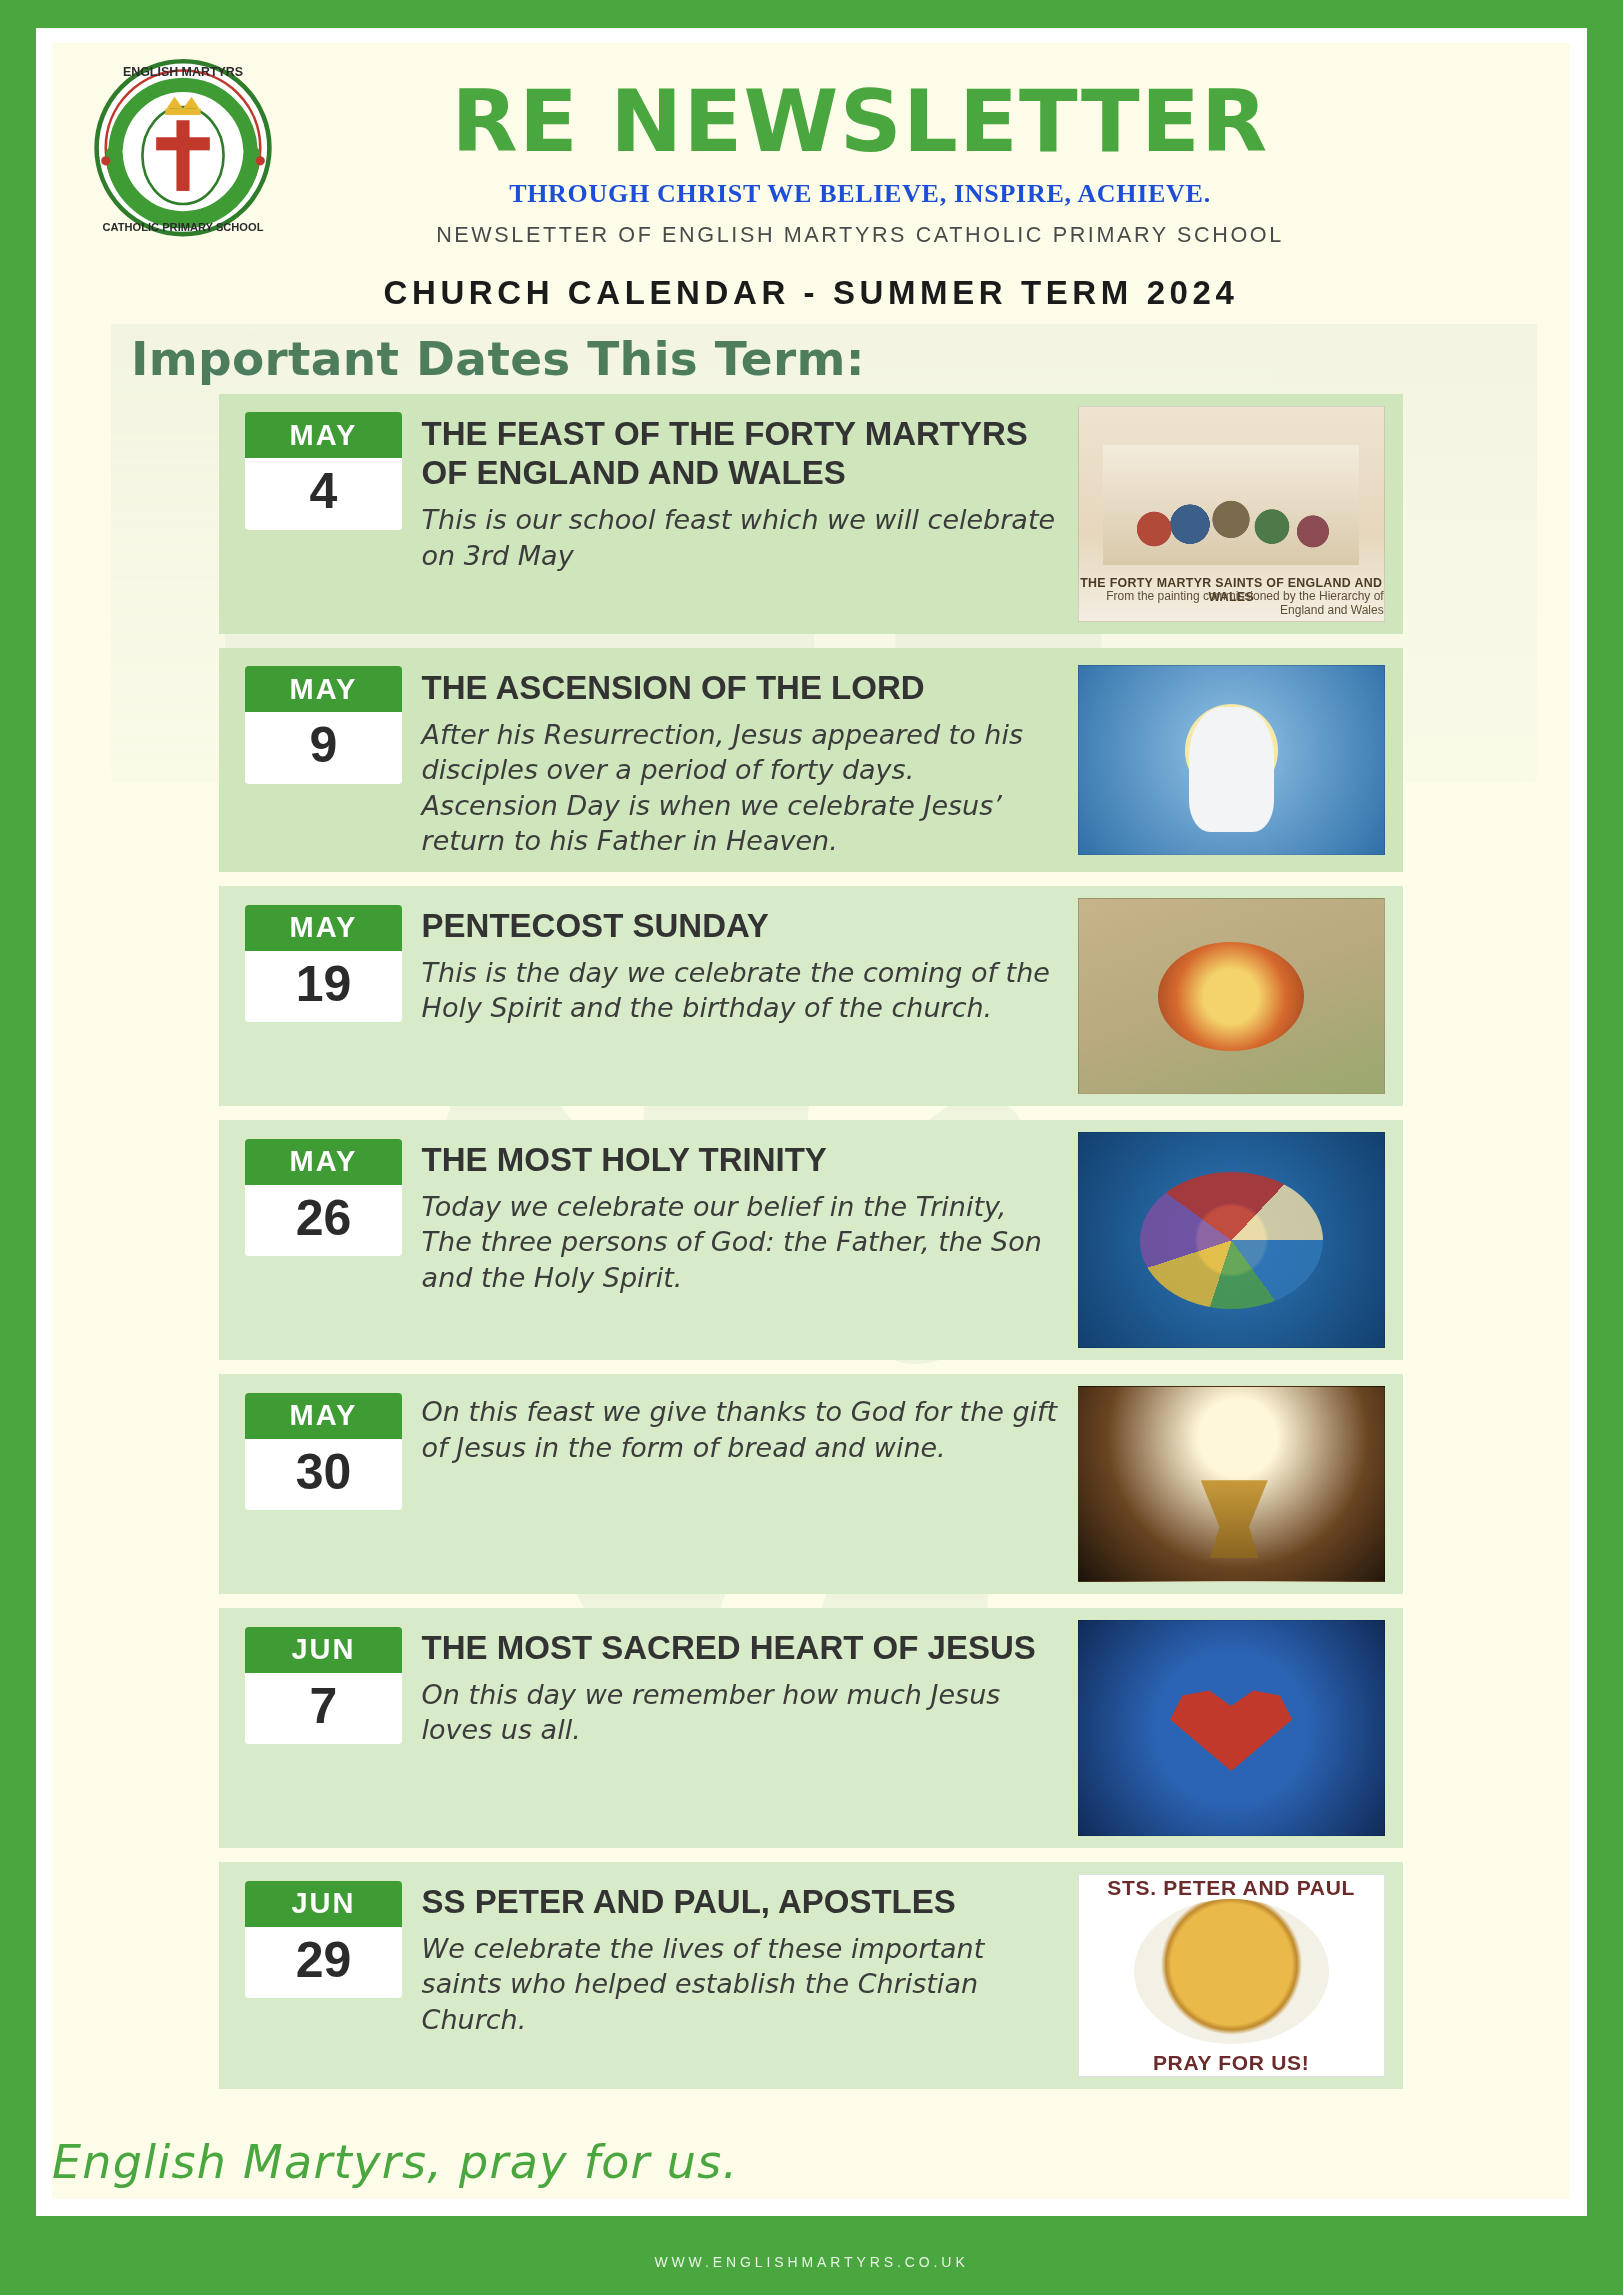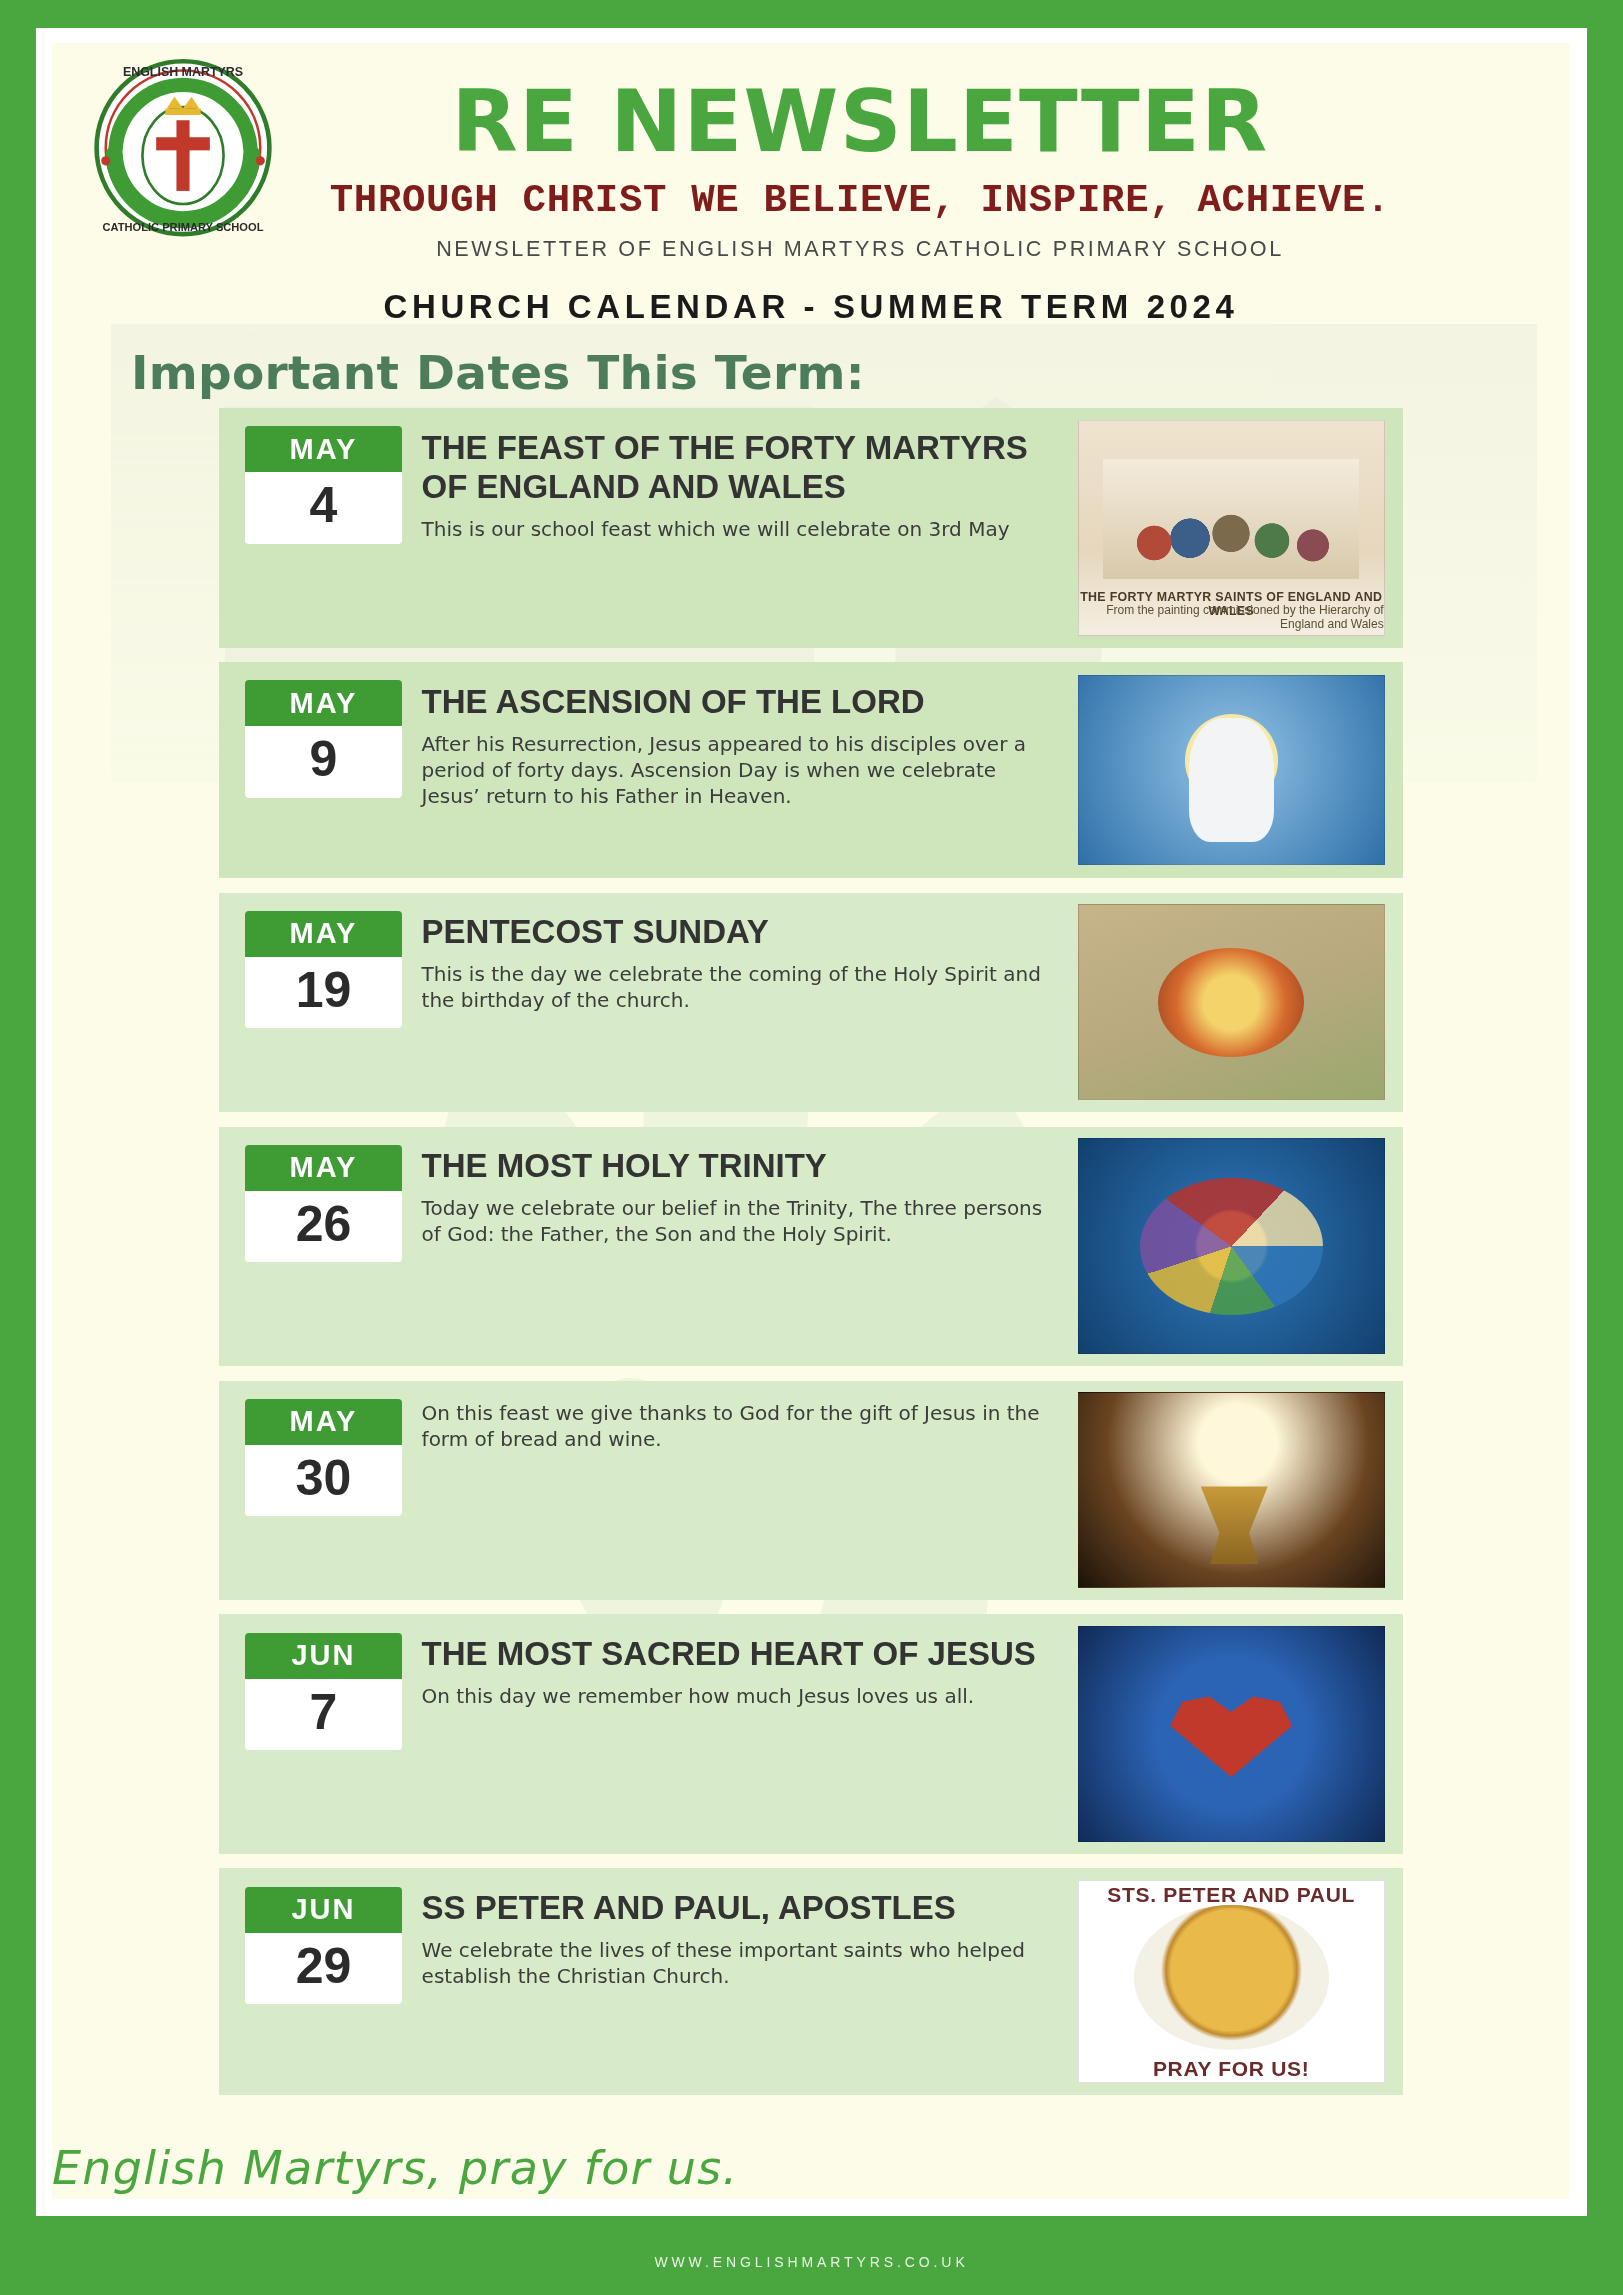--- a/index.html
+++ b/index.html
@@ -109,25 +109,25 @@
   .title {
     font-family: "DejaVu Sans", sans-serif;
     font-weight: bold;
     font-size: 86px;
     letter-spacing: 1.3px;
     color: #4aa63f;
     line-height: 1.0;
     margin: 19.6px 0 0 98px;
   }
   .subtitle {
-    font-family: Liberation Mono, monospace;
-    font-weight: bold;
-    font-size: 39px;
+    font-family: Liberation Serif, serif;
+    font-weight: bold;
+    font-size: 26px;
     letter-spacing: 0.7px;
-    color: #7f1d1d;
+    color: #1d4ed8;
     margin: 14.4px 0 0 98px;
   }
   .subsubtitle {
     font-family: "Liberation Sans", sans-serif;
     font-size: 21.6px;
     letter-spacing: 2.6px;
     color: #4a4a4a;
     margin: 13px 0 0 98px;
   }
   .calendar-band {
@@ -198,23 +198,24 @@
   .event-title {
     font-family: "Liberation Sans", sans-serif;
     font-weight: bold;
     font-size: 33px;
     color: #333333;
     line-height: 1.2;
     margin-bottom: 9.2px;
   }
   .event-desc {
     font-family: "DejaVu Sans", sans-serif;
-    font-size: 20px;
+    font-size: 27px;
     color: #3c3c3c;
     line-height: 1.32;
+    font-style: italic;
   }
 
   .event-img {
     flex: 0 0 307px;
     width: 307px;
     margin: 11.8px 18.3px 11.8px 0;
     align-self: center;
     border: 1.3px solid rgba(0,0,0,.12);
     overflow: hidden;
     position: relative;

